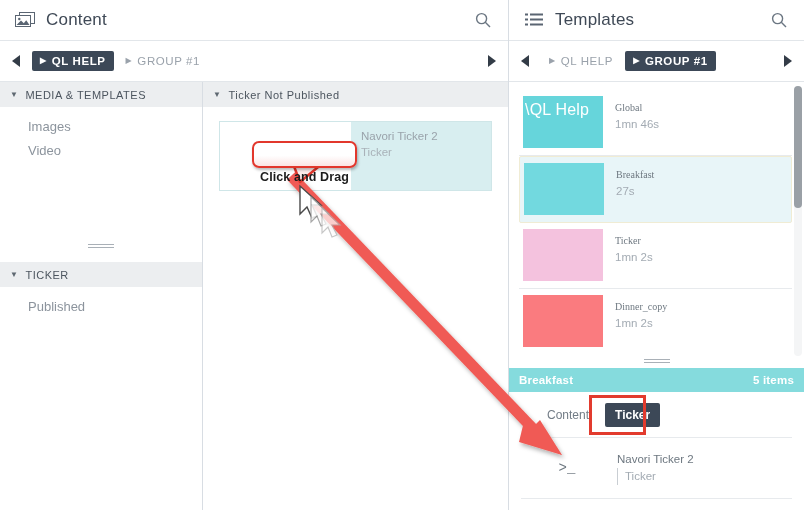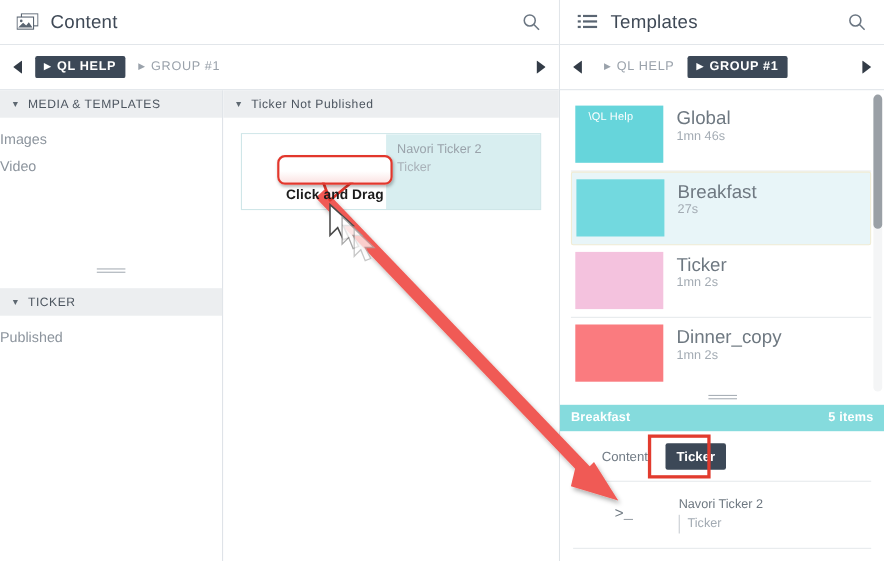--- a/index.html
+++ b/index.html
@@ -126,20 +126,21 @@
     font-size: 11px;
     letter-spacing: .5px;
     color: #4c555f;
   }
   .sec-head .caret { font-size: 8px; color: #5e6871; }
   .sec-list { padding: 7px 0 0 0; }
   .sec-item {
     height: 24px;
     display: flex;
     align-items: center;
+    padding-left: 28px;
     font-size: 13px;
     color: #8c949d;
   }
   .sec-item.sel { background: #e8f1f5; color: #8c949d; }
   .splitter-h {
     position: absolute;
     left: 0; right: 0;
     height: 12px;
     display: flex;
     align-items: center;
@@ -215,30 +216,31 @@
     border-radius: 2px;
   }
   .pl-thumb {
     width: 80px; height: 52px;
     flex: none;
     position: relative;
     overflow: hidden;
   }
   .pl-thumb span {
     position: absolute;
-    left: 12px; top: 5px;
-    font-size: 10px;
+    left: 2px; top: 5px;
+    font-size: 16px;
     color: #ffffff;
     letter-spacing: .2px;
   }
   .pl-info { padding-top: 3px; }
   .pl-name {
-    font-size: 17px;
+    font-size: 10px;
     color: #6e7881;
     line-height: 17px;
+    font-family: Liberation Serif, serif;
   }
   .pl-dur {
     font-size: 11.5px;
     color: #a3abb3;
     line-height: 17px;
   }
 
   .pl-splitter {
     height: 14px;
     display: flex;

